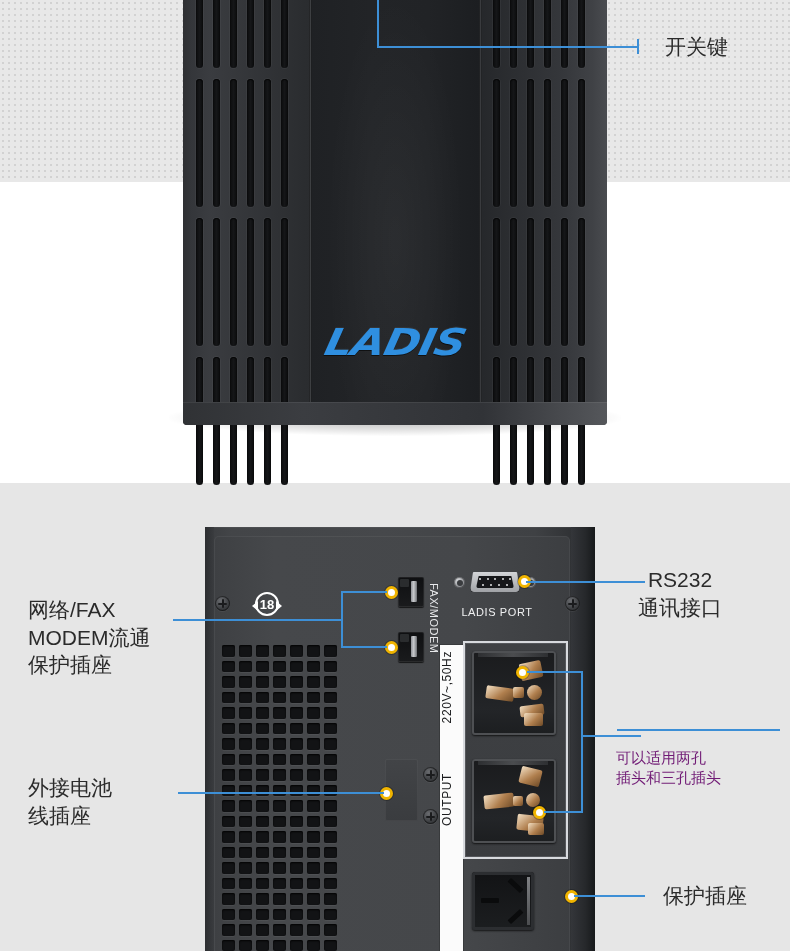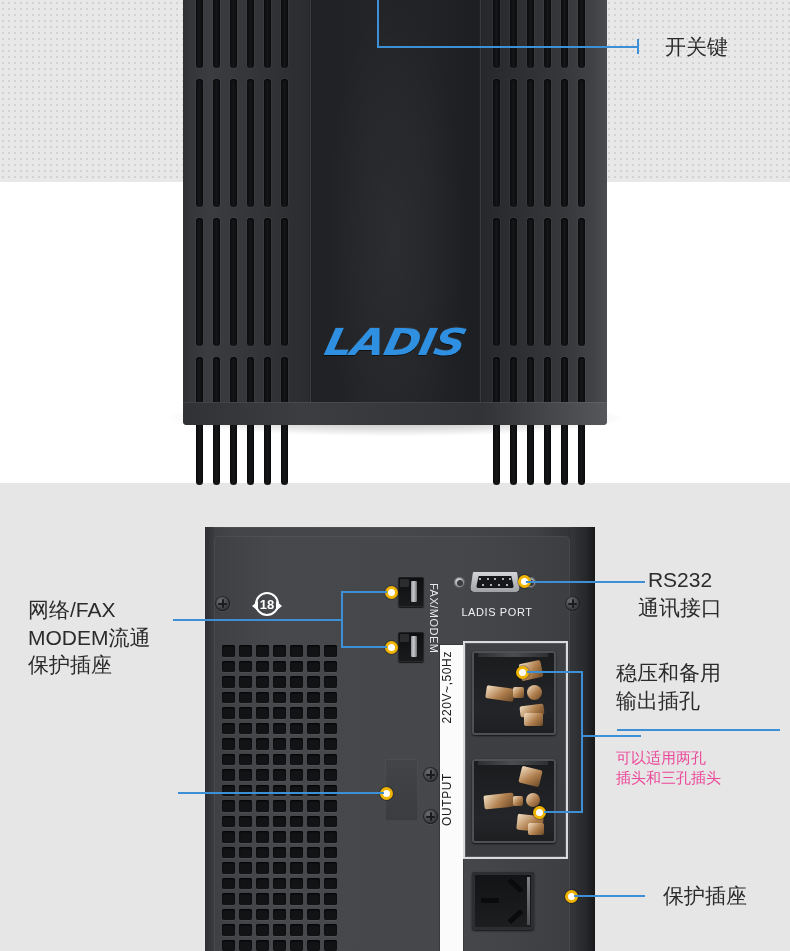--- a/index.html
+++ b/index.html
@@ -268,21 +268,21 @@
     box-shadow:0 0 0 1px rgba(0,0,0,.25);
   }
 
   
   .lbl{
     position:absolute;color:#2b2b2b;
     font-family:"Liberation Sans","DejaVu Sans",sans-serif;
     line-height:1.32;white-space:pre-line;
   }
   .lbl.big{font-size:21px;}
-  .lbl.sub{font-size:15px;color:#ec4899;}
+  .lbl.sub{font-size:15px;color:#701a75;}
   .lbl.rt{text-align:center;}
 
   .divider-blue{position:absolute;height:2px;background:#3d8fd6;}
 </style>
 </head>
 <body>
 
 <div id="stage">
 
   <div class="sec-top-dots"></div>
@@ -618,34 +618,34 @@
   <div class="lead h" style="left:341px;top:591px;width:46px;"></div>
   <div class="lead h" style="left:341px;top:646px;width:46px;"></div>
   <div class="lead v" style="left:341px;top:591px;height:57px;"></div>
   <div class="lead h" style="left:173px;top:619px;width:170px;"></div>
   <div class="lbl big" style="left:28px;top:568px;margin-top:28px;">网络/FAX
 MODEM流通
 保护插座</div>
 
   <div class="dot" style="left:380px;top:787px;"></div>
   <div class="lead h" style="left:178px;top:792px;width:206px;"></div>
+  <div class="lbl big" style="left:28px;top:774px;">外接电池
+线插座</div>
 
   <div class="dot" style="left:518px;top:575px;"></div>
   <div class="lead h" style="left:526px;top:581px;width:119px;"></div>
   <div class="lbl big rt" style="left:600px;top:566px;width:160px;">RS232
 通讯接口</div>
 
   <div class="dot" style="left:516px;top:666px;"></div>
   <div class="dot" style="left:533px;top:806px;"></div>
   <div class="lead h" style="left:527px;top:671px;width:56px;"></div>
   <div class="lead h" style="left:544px;top:811px;width:39px;"></div>
   <div class="lead v" style="left:581px;top:671px;height:142px;"></div>
   <div class="lead h" style="left:581px;top:735px;width:60px;"></div>
-  <div class="lbl big" style="left:616px;top:659px;">稳压和备用
-输出插孔</div>
 
   <div class="divider-blue" style="left:617px;top:729px;width:163px;"></div>
 
   <div class="lbl sub" style="left:616px;top:748px;">可以适用两孔
 插头和三孔插头</div>
 
   <div class="dot" style="left:565px;top:890px;"></div>
   <div class="lead h" style="left:574px;top:895px;width:71px;"></div>
   <div class="lbl big" style="left:663px;top:882px;">保护插座</div>
 

